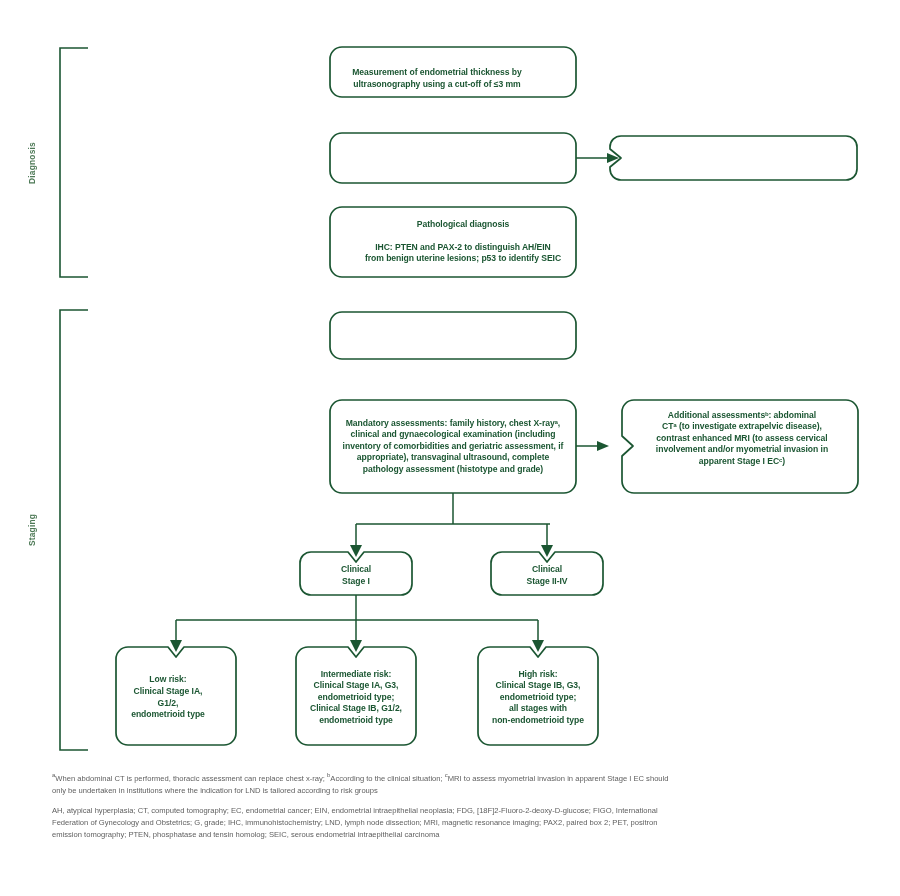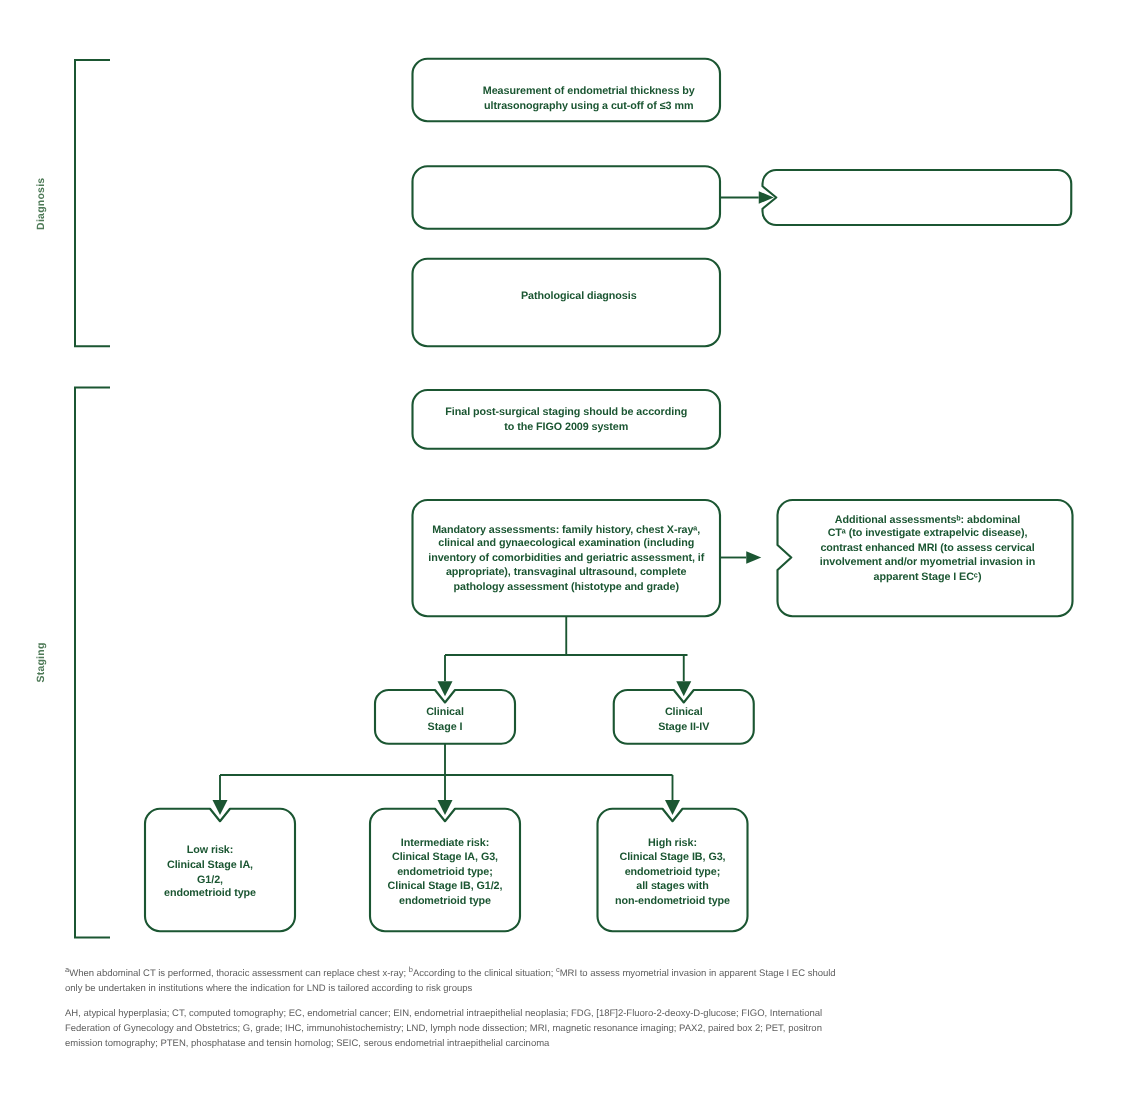--- a/index.html
+++ b/index.html
@@ -210,32 +210,32 @@
              L 490,745
              A 12,12 0 0 1 478,733
              L 478,659
              A 12,12 0 0 1 490,647 Z"></path>
   </svg>
 
   <div class="sidelabel" style="left:-8px; top:158px; width:80px; text-align:center; transform: rotate(-90deg);">Diagnosis</div>
 
   <div class="sidelabel" style="left:-8px; top:525px; width:80px; text-align:center; transform: rotate(-90deg);">Staging</div>
 
-  <div class="boxtext" style="left:348px; top:47px; width:246px; height:64px;">Measurement of endometrial thickness by
+  <div class="boxtext" style="left:314px; top:47px; width:246px; height:64px;">Measurement of endometrial thickness by
 ultrasonography using a cut-off of ≤3 mm</div>
 
 
 
   <div class="boxtext two-para" style="left:330px; top:207px; width:246px; height:70px;padding-left:28px;">
     <span>Pathological diagnosis</span>
     <span class="para-gap"></span>
+    <span>IHC: PTEN and PAX-2 to distinguish AH/EIN
+from benign uterine lesions; p53 to identify SEIC</span>
   </div>
 
-  <div class="boxtext" style="left:330px; top:312px; width:246px; height:47px;">Final post-surgical staging should be according
-to the FIGO 2009 system</div>
 
   <div class="boxtext" style="left:330px; top:400px; width:246px; height:93px;">Mandatory assessments: family history, chest X-rayᵃ,
 clinical and gynaecological examination (including
 inventory of comorbidities and geriatric assessment, if
 appropriate), transvaginal ultrasound, complete
 pathology assessment (histotype and grade)</div>
 
   <div class="boxtext" style="left:626px; top:392px; width:232px; height:93px;">Additional assessmentsᵇ: abdominal
 CTᵃ (to investigate extrapelvic disease),
 contrast enhanced MRI (to assess cervical

